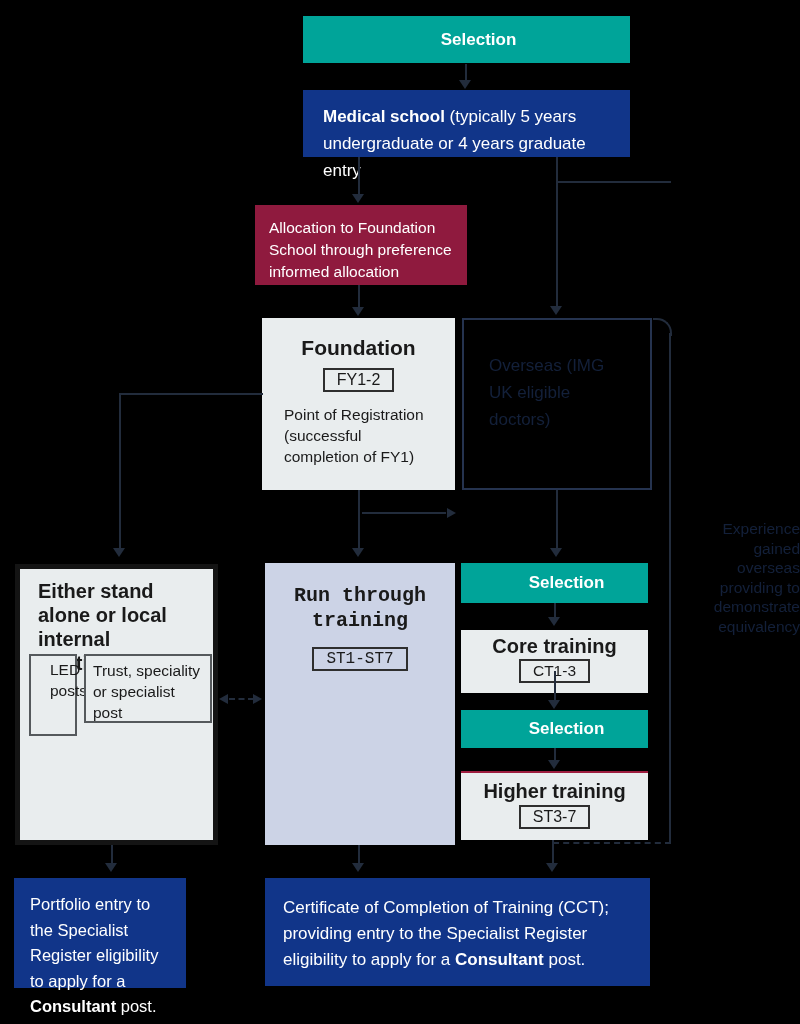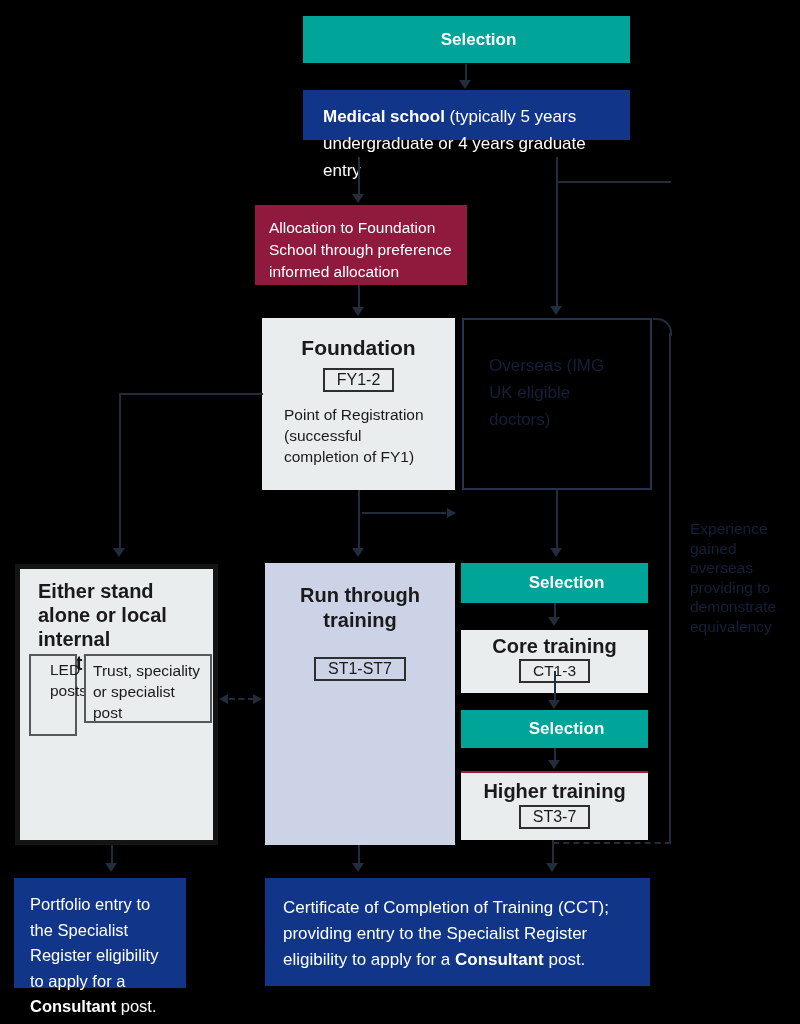--- a/index.html
+++ b/index.html
@@ -31,32 +31,32 @@
   .ah-down{position:absolute;width:0;height:0;border-left:6px solid transparent;
            border-right:6px solid transparent;border-top:9px solid var(--line);}
   .ah-right{position:absolute;width:0;height:0;border-top:5px solid transparent;
             border-bottom:5px solid transparent;border-left:9px solid var(--line);}
   .ah-left{position:absolute;width:0;height:0;border-top:5px solid transparent;
            border-bottom:5px solid transparent;border-right:9px solid var(--line);}
   .curve{position:absolute;border-top:2px solid var(--line);border-right:2px solid var(--line);
          border-top-right-radius:15px;}
   .subbox{position:absolute;border:2px solid #55595c;background:var(--light);
           font-size:15.5px;line-height:21px;color:var(--ink);box-sizing:border-box;}
-  .annot{position:absolute;color:var(--hidden);font-size:15.5px;line-height:19.5px;}
+  .annot{position:absolute;color:var(--hidden);font-size:15.5px;line-height:19.5px;text-align:right;}
 </style>
 </head>
 <body>
 
 <div id="canvas">
 
   <div class="box teal" style="left:303px;top:16px;width:327px;height:47px;">
     <span>Selection</span>
   </div>
 
-  <div class="box navy" style="left:303px;top:90px;width:327px;height:50px;padding:13px 20px;font-size:17px;line-height:27px;">
+  <div class="box navy" style="left:303px;top:90px;width:327px;height:67px;padding:13px 20px;font-size:17px;line-height:27px;">
     <span class="b">Medical school</span><span> (typically 5 years undergraduate or 4 years graduate entry</span>
   </div>
 
   <div class="box maroon" style="left:255px;top:205px;width:212px;height:80px;padding:12px 14px;font-size:15.5px;line-height:22px;">
     <span>Allocation to Foundation School through preference informed allocation</span>
   </div>
 
   <div class="box light center" style="left:262px;top:318px;width:193px;height:172px;">
     <div class="title" style="margin-top:18px;font-size:21px;">Foundation</div>
     <div style="margin-top:8px;">
@@ -74,26 +74,26 @@
   <div class="box light thick" style="left:15px;top:564px;width:203px;height:281px;">
     <div style="font-weight:bold;font-size:20px;line-height:24px;padding:10px 8px 0 18px;">Either stand alone or local internal rotational posts</div>
     <div class="subbox" style="left:9px;top:85px;width:48px;height:82px;padding:3px 19px;">
       <span>LED posts</span>
     </div>
     <div class="subbox" style="left:64px;top:85px;width:128px;height:69px;padding:4px 7px;">
       <span>Trust, speciality or specialist post</span>
     </div>
   </div>
 
-  <div class="box lav center" style="left:265px;top:563px;width:190px;height:282px;">
+  <div class="box lav center" style="left:265px;top:563px;width:190px;height:282px;font-family:Liberation Mono, monospace;">
     <div class="title" style="margin-top:20px;line-height:25px;">
       <div>Run through</div>
       <div>training</div>
     </div>
-    <div style="margin-top:24px;">
+    <div style="margin-top:14px;">
       <span class="chip">ST1-ST7</span>
     </div>
   </div>
 
   <div class="box teal" style="left:461px;top:563px;width:187px;height:40px;">
     <span>Selection</span>
   </div>
 
   <div class="box light center" style="left:461px;top:630px;width:187px;height:63px;">
     <div class="title" style="margin-top:4px;">Core training</div>

